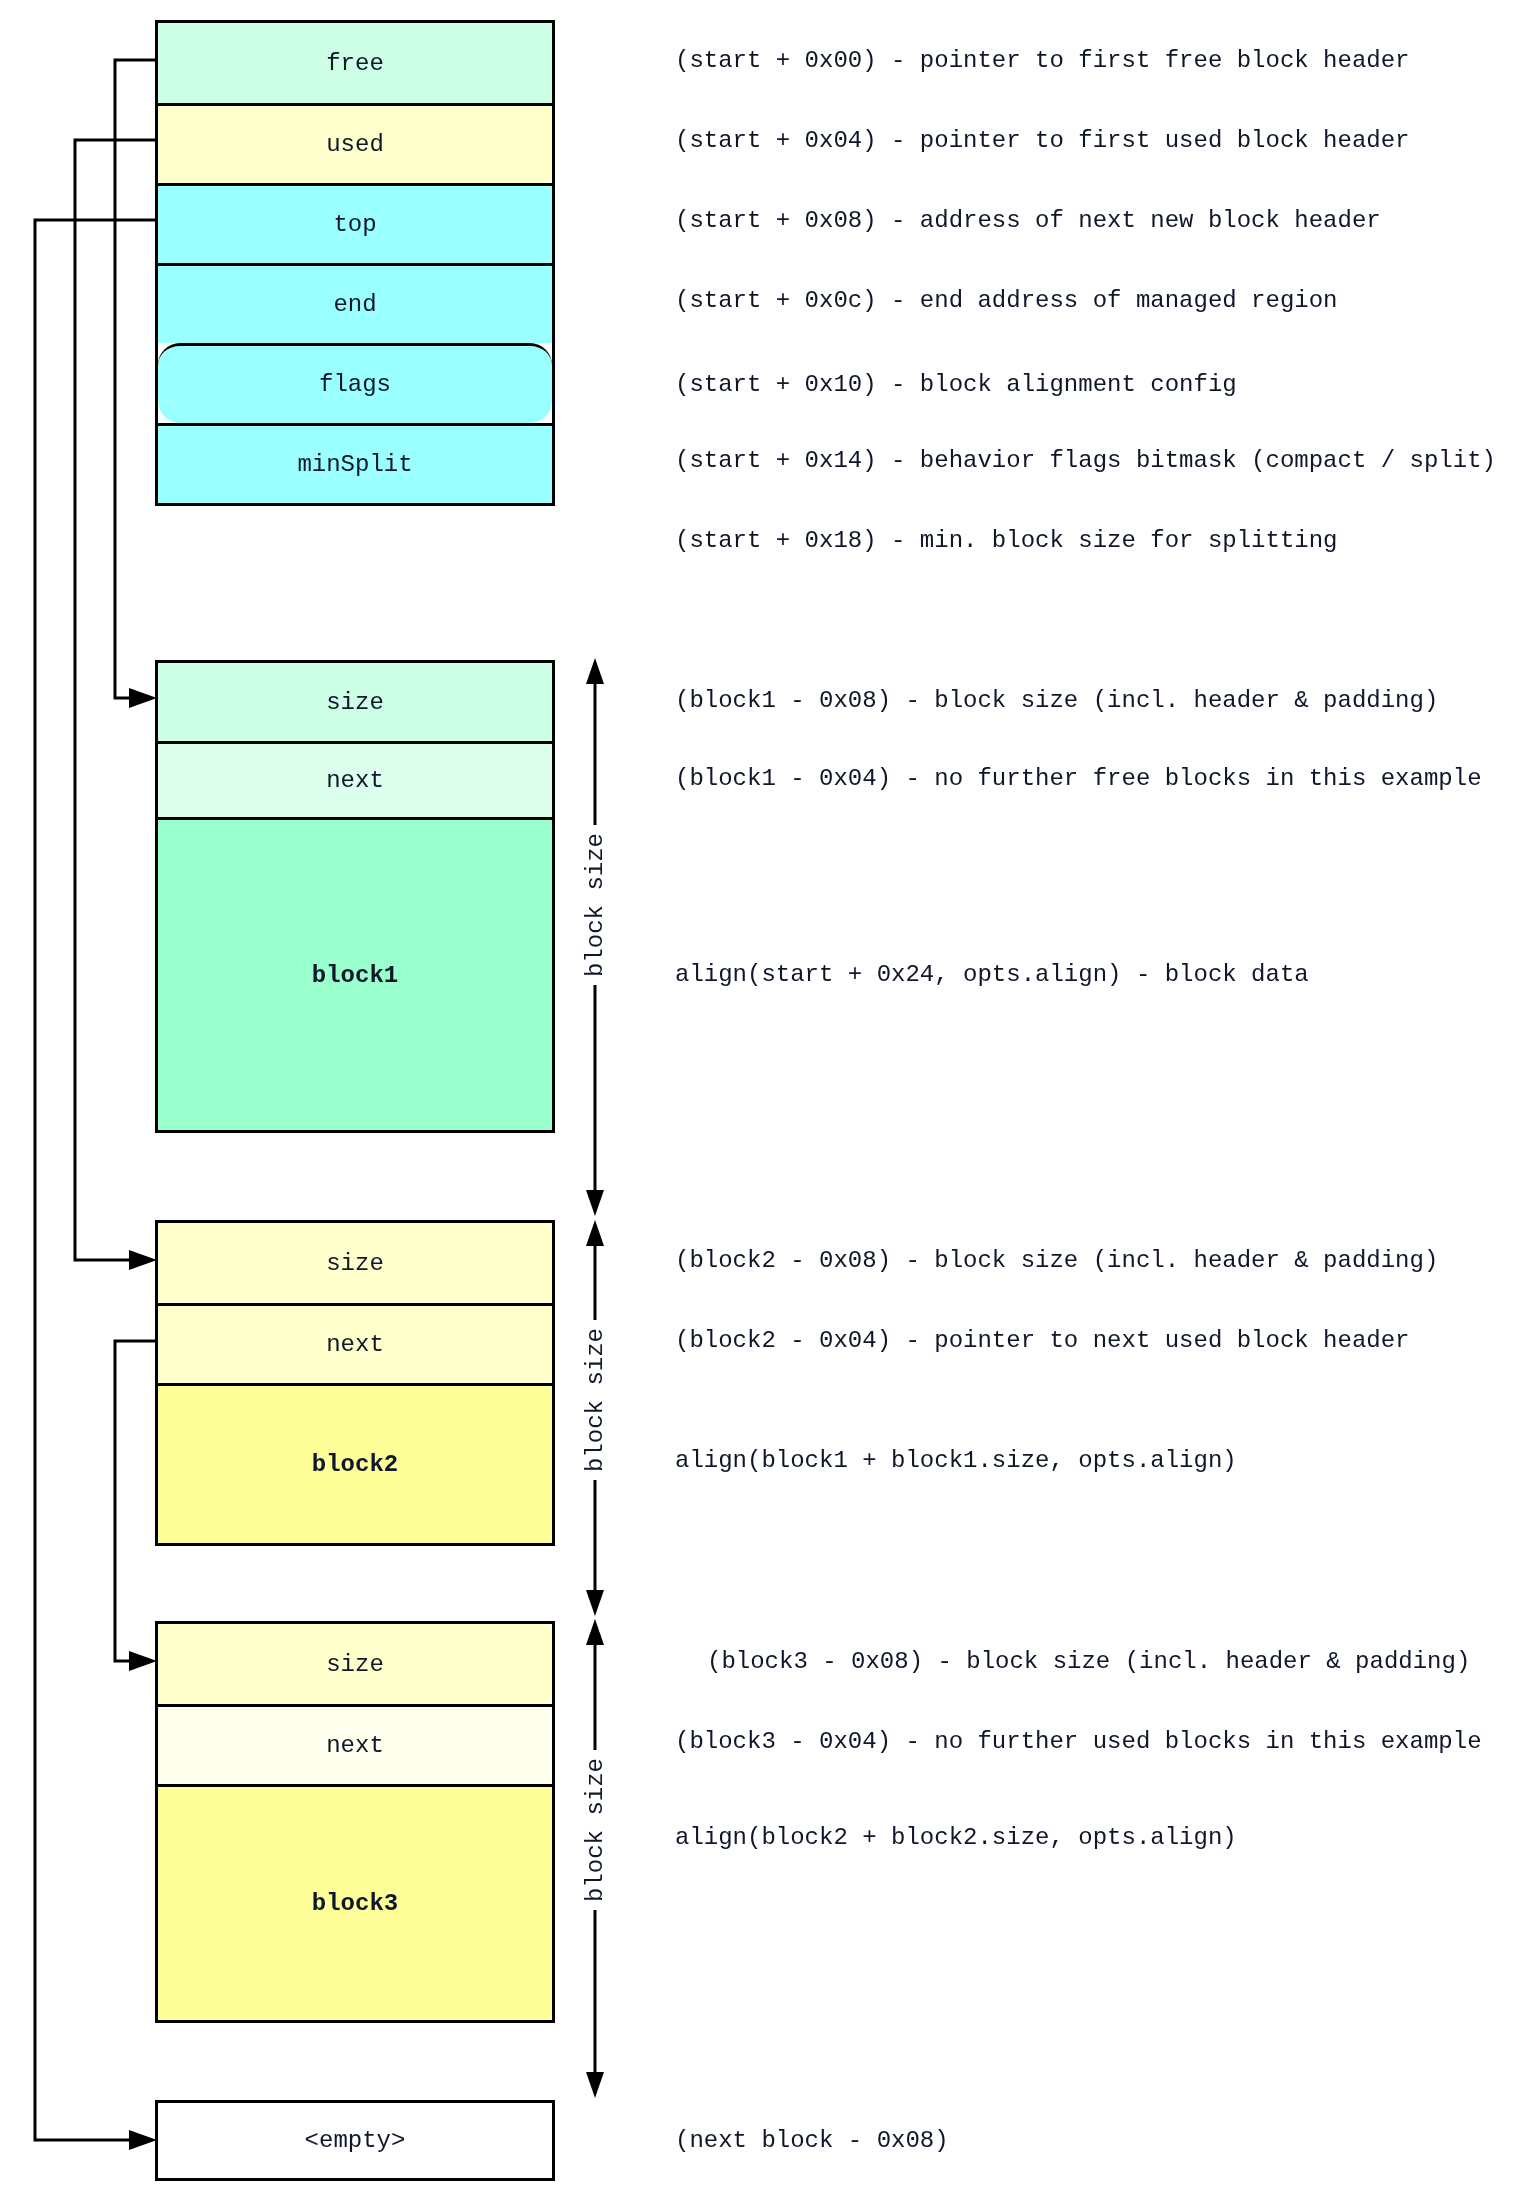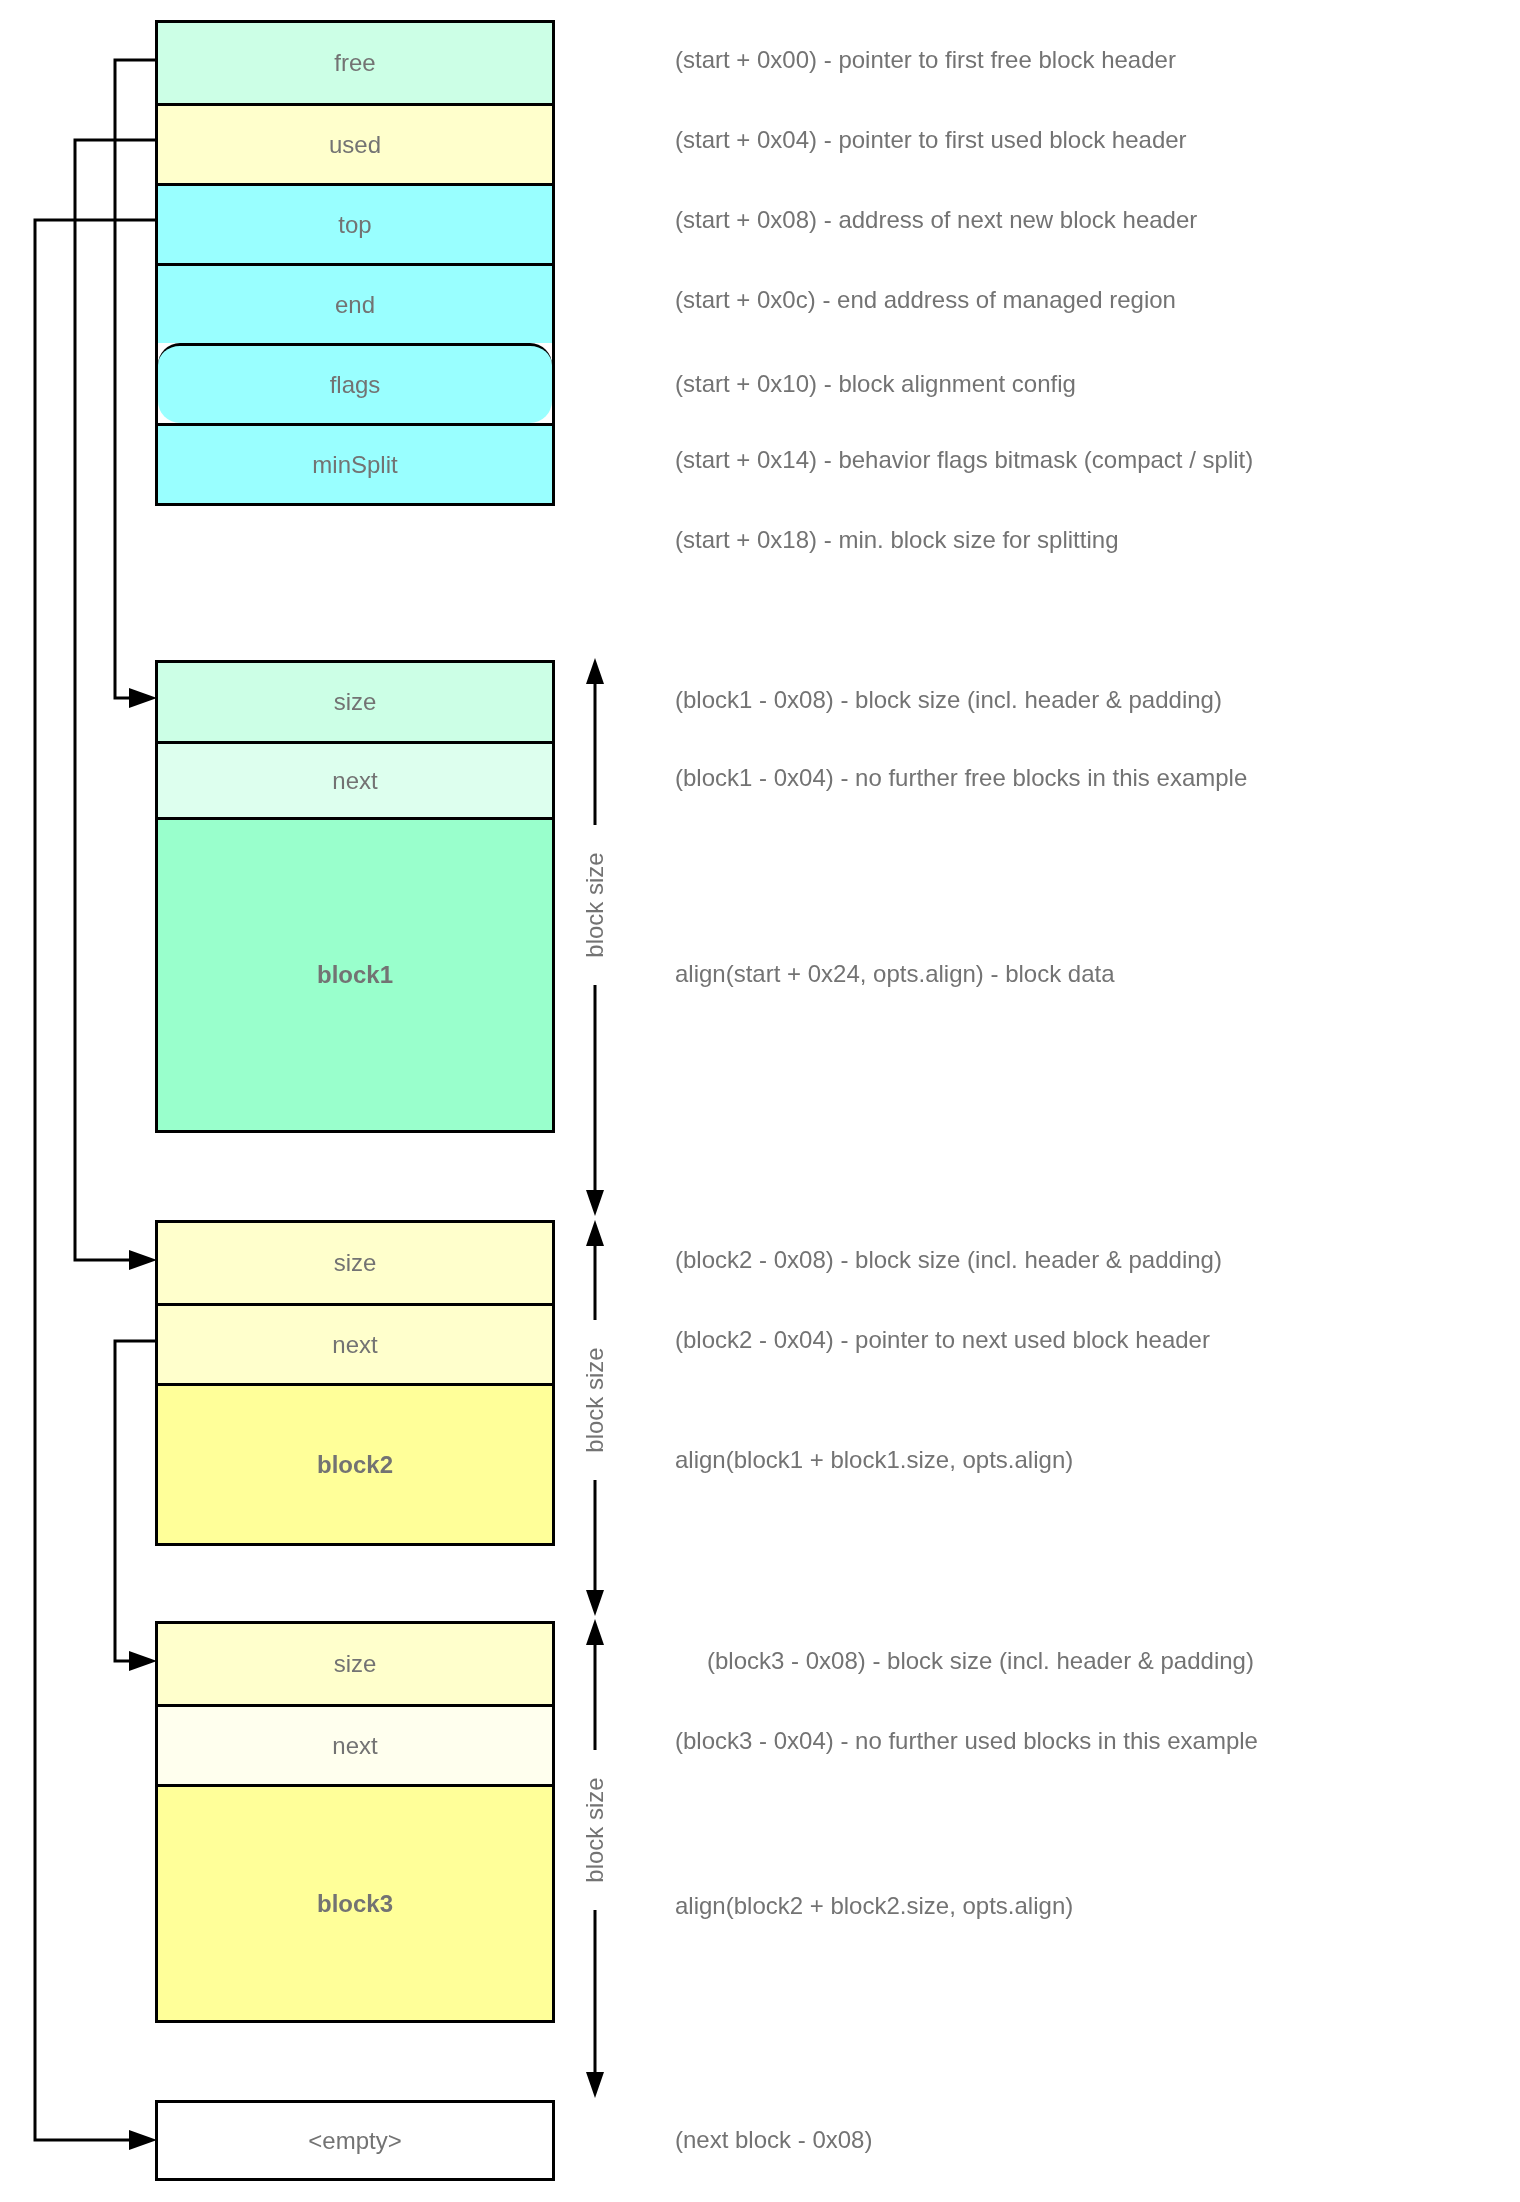--- a/index.html
+++ b/index.html
@@ -1,18 +1,18 @@
 <!DOCTYPE html>
 <html><head>
 <meta charset="utf-8">
 <style>
   html,body{margin:0;padding:0;background:#ffffff;}
   .diagram{
     position:relative;width:1520px;height:2202px;background:#ffffff;
-    font-family:Liberation Sans, sans-serif;color:#737373;
+    font-family:Liberation Mono, monospace;color:#0f172a;
     overflow:hidden;
   }
   .box{position:absolute;border:3px solid #000;box-sizing:border-box;background:#fff;}
   .row{display:flex;align-items:center;justify-content:center;font-size:24px;box-sizing:border-box;}
   .row + .row{border-top:3px solid #000;}
   .row.data{font-weight:bold;}
   .c-mint{background:#ccffe6;}
   .c-mint-next{background:#ddffee;}
   .c-mint-data{background:#99ffcc;}
   .c-yellow{background:#ffffcc;}
@@ -100,21 +100,21 @@
       </div>
     <div class="row c-yellow-next" style="height:80px;">
         <span>next</span>
       </div>
     <div class="row data c-yellow-data" style="height:236px;">
         <span>block3</span>
       </div>
   </div>
   <div class="ann" style="top:1644px;margin-left:32px;">(block3 - 0x08) - block size (incl. header &amp; padding)</div>
   <div class="ann" style="top:1724px;">(block3 - 0x04) - no further used blocks in this example</div>
-  <div class="ann" style="top:1889px;">align(block2 + block2.size, opts.align)</div>
+  <div class="ann" style="top:1820px;">align(block2 + block2.size, opts.align)</div>
 
   <div class="box empty-box" style="left:155px;top:2100px;width:400px;height:81px;">
     <span>&lt;empty&gt;</span>
   </div>
   <div class="ann" style="top:2123px;">(next block - 0x08)</div>
 
   <svg class="layer" width="1520" height="2202" viewBox="0 0 1520 2202">
     <g stroke="#000" stroke-width="3" fill="none">
 
       <path d="M155 60 H115 V698 H131"></path>

